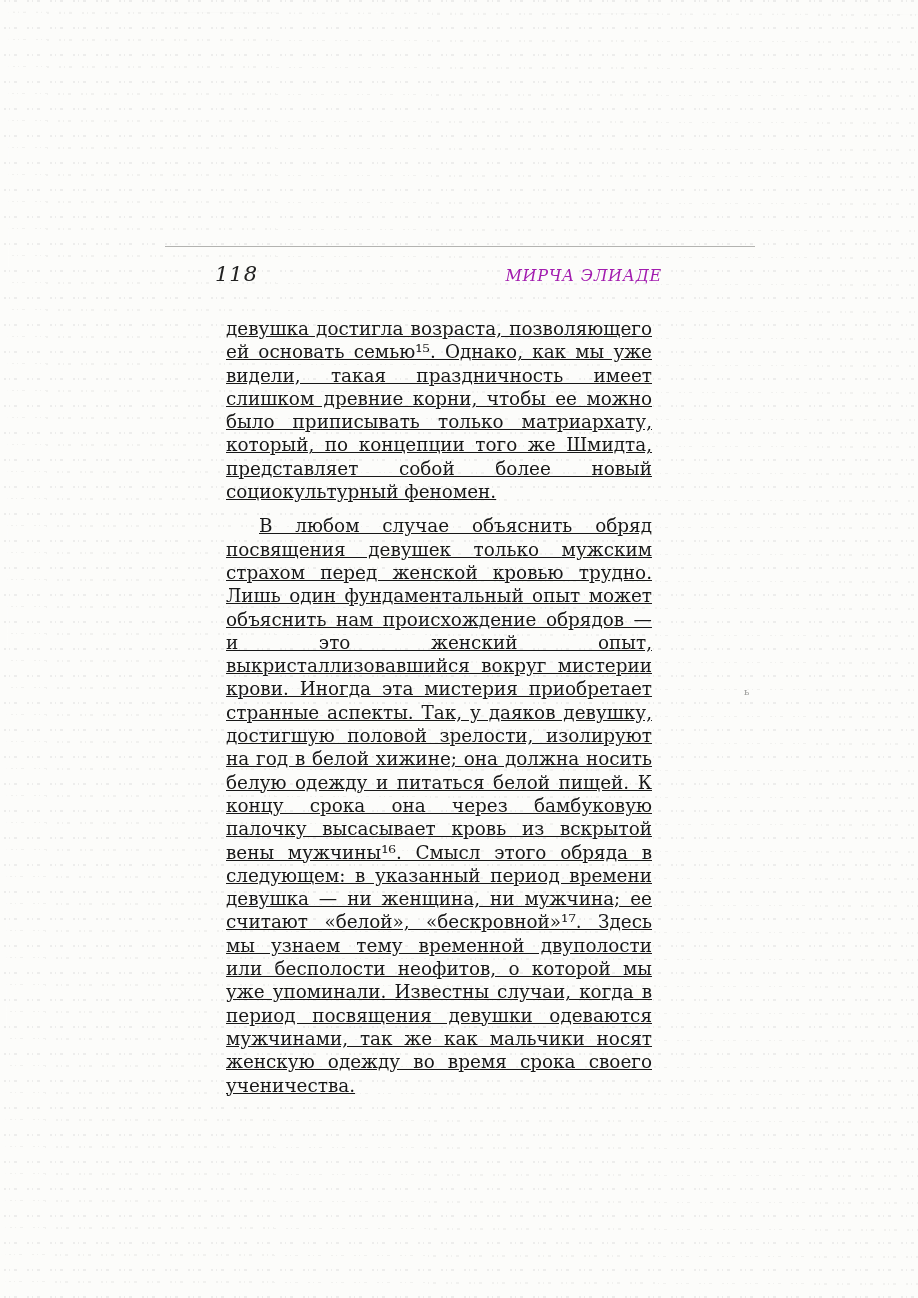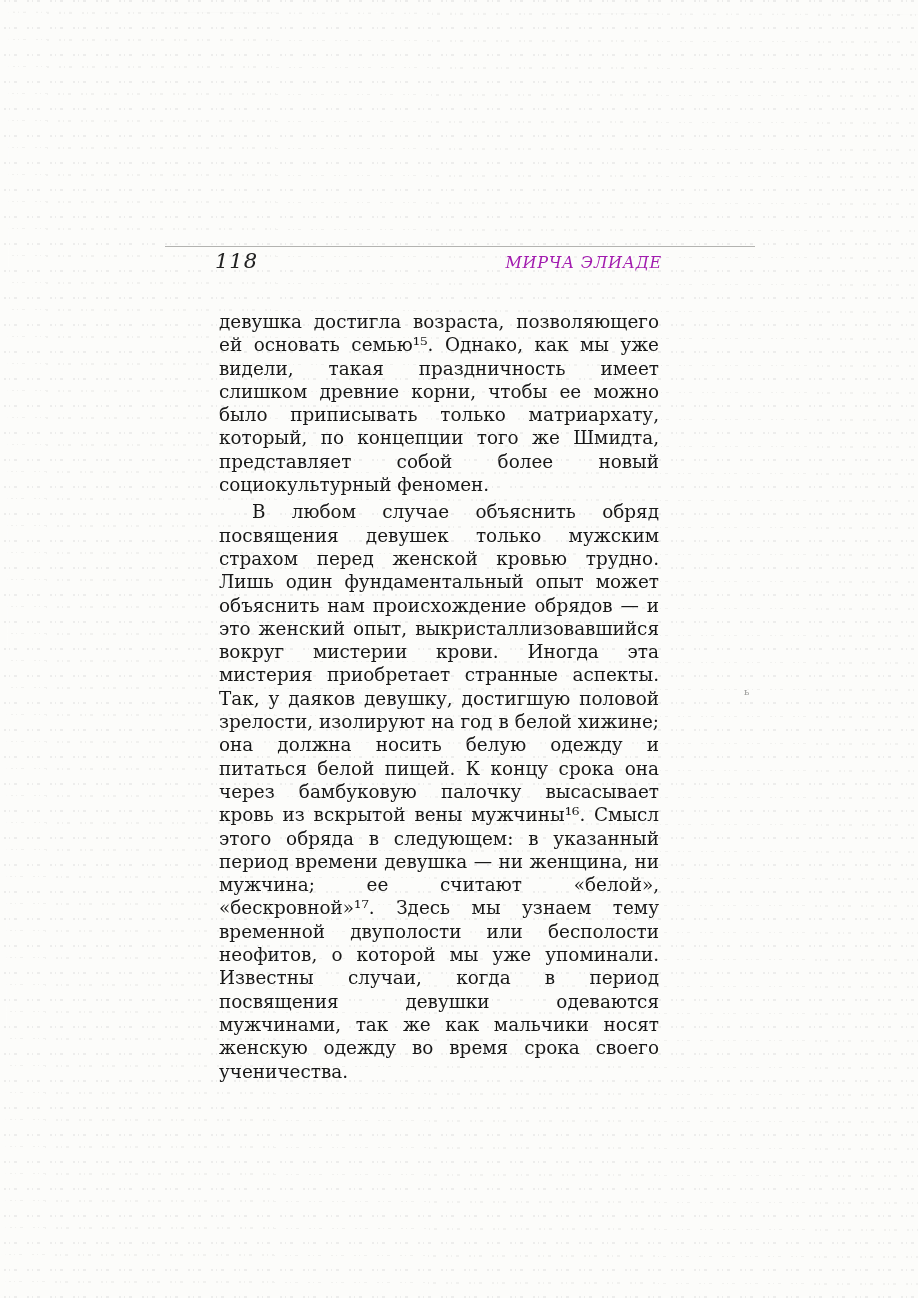--- a/index.html
+++ b/index.html
@@ -38,21 +38,21 @@
   .divider {
     position: absolute;
     top: 246px;
     left: 165px;
     width: 590px;
     height: 1px;
     background: #b3b3b0;
   }
   .header-row {
     position: absolute;
-    top: 249px;
+    top: 262px;
     left: 215px;
     width: 447px;
     display: flex;
     justify-content: space-between;
     align-items: baseline;
   }
   .page-number {
     font-style: italic;
     font-size: 21px;
     letter-spacing: 1px;
@@ -68,21 +68,22 @@
     position: absolute;
     top: 306px;
     left: 215px;
     width: 448px;
     font-size: 18.4px;
     line-height: 23.3px;
     text-align: justify;
     color: #181818;
   }
   .body-text p {
-    margin: 4px;
+    margin: 11px;
+    text-decoration: underline;
   }
   .body-text p.indented {
     text-indent: 33px;
   }
   .speck {
     position: absolute;
     left: 744px;
     top: 686px;
     font-size: 10px;
     color: #9a9a98;

